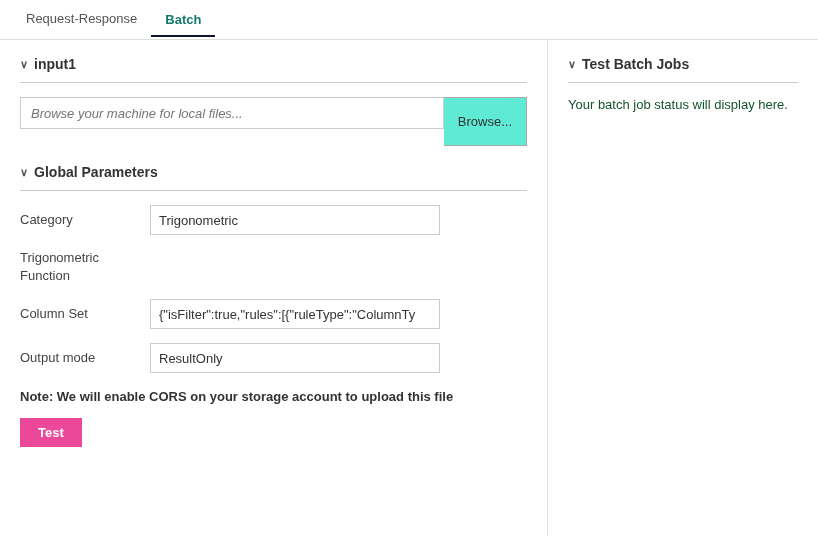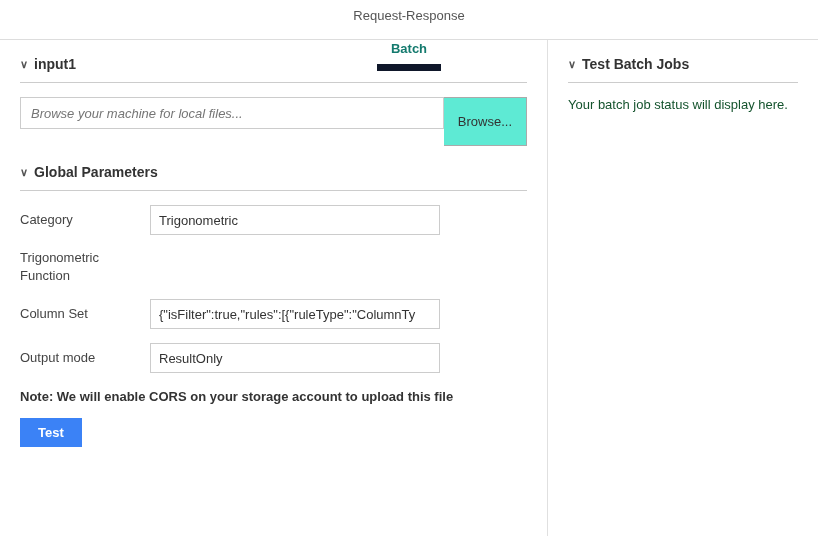--- a/index.html
+++ b/index.html
@@ -13,35 +13,34 @@
       overflow: hidden;
     }
 
     .tabs-bar {
       display: flex;
       align-items: center;
       border-bottom: 1px solid #ddd;
       padding: 0 12px;
       height: 40px;
       background: #fff;
-      flex-direction: column;
     }
 
     .tab {
       padding: 8px 14px;
       cursor: pointer;
       font-size: 13px;
       color: #555;
       border-bottom: 3px solid transparent;
       margin-bottom: -1px;
     }
 
     .tab.active {
       color: #147a6e;
-      border-bottom: 7px solid #0f172a;
+      border-bottom: 2px solid #0f172a;
       font-weight: 600;
     }
 
     .main-content {
       display: flex;
       height: calc(536px - 40px);
     }
 
     .left-panel {
       flex: 1;
@@ -139,21 +138,21 @@
 
     .note-text {
       font-size: 13px;
       font-weight: 700;
       color: #333;
       margin-top: 16px;
       margin-bottom: 14px;
     }
 
     .test-btn {
-      background: #3b82f6;
+      background: #ec4899;
       color: #fff;
       border: none;
       padding: 7px 18px;
       font-size: 13px;
       cursor: pointer;
       font-weight: 600;
     }
 
     .batch-status-text {
       font-size: 13px;

